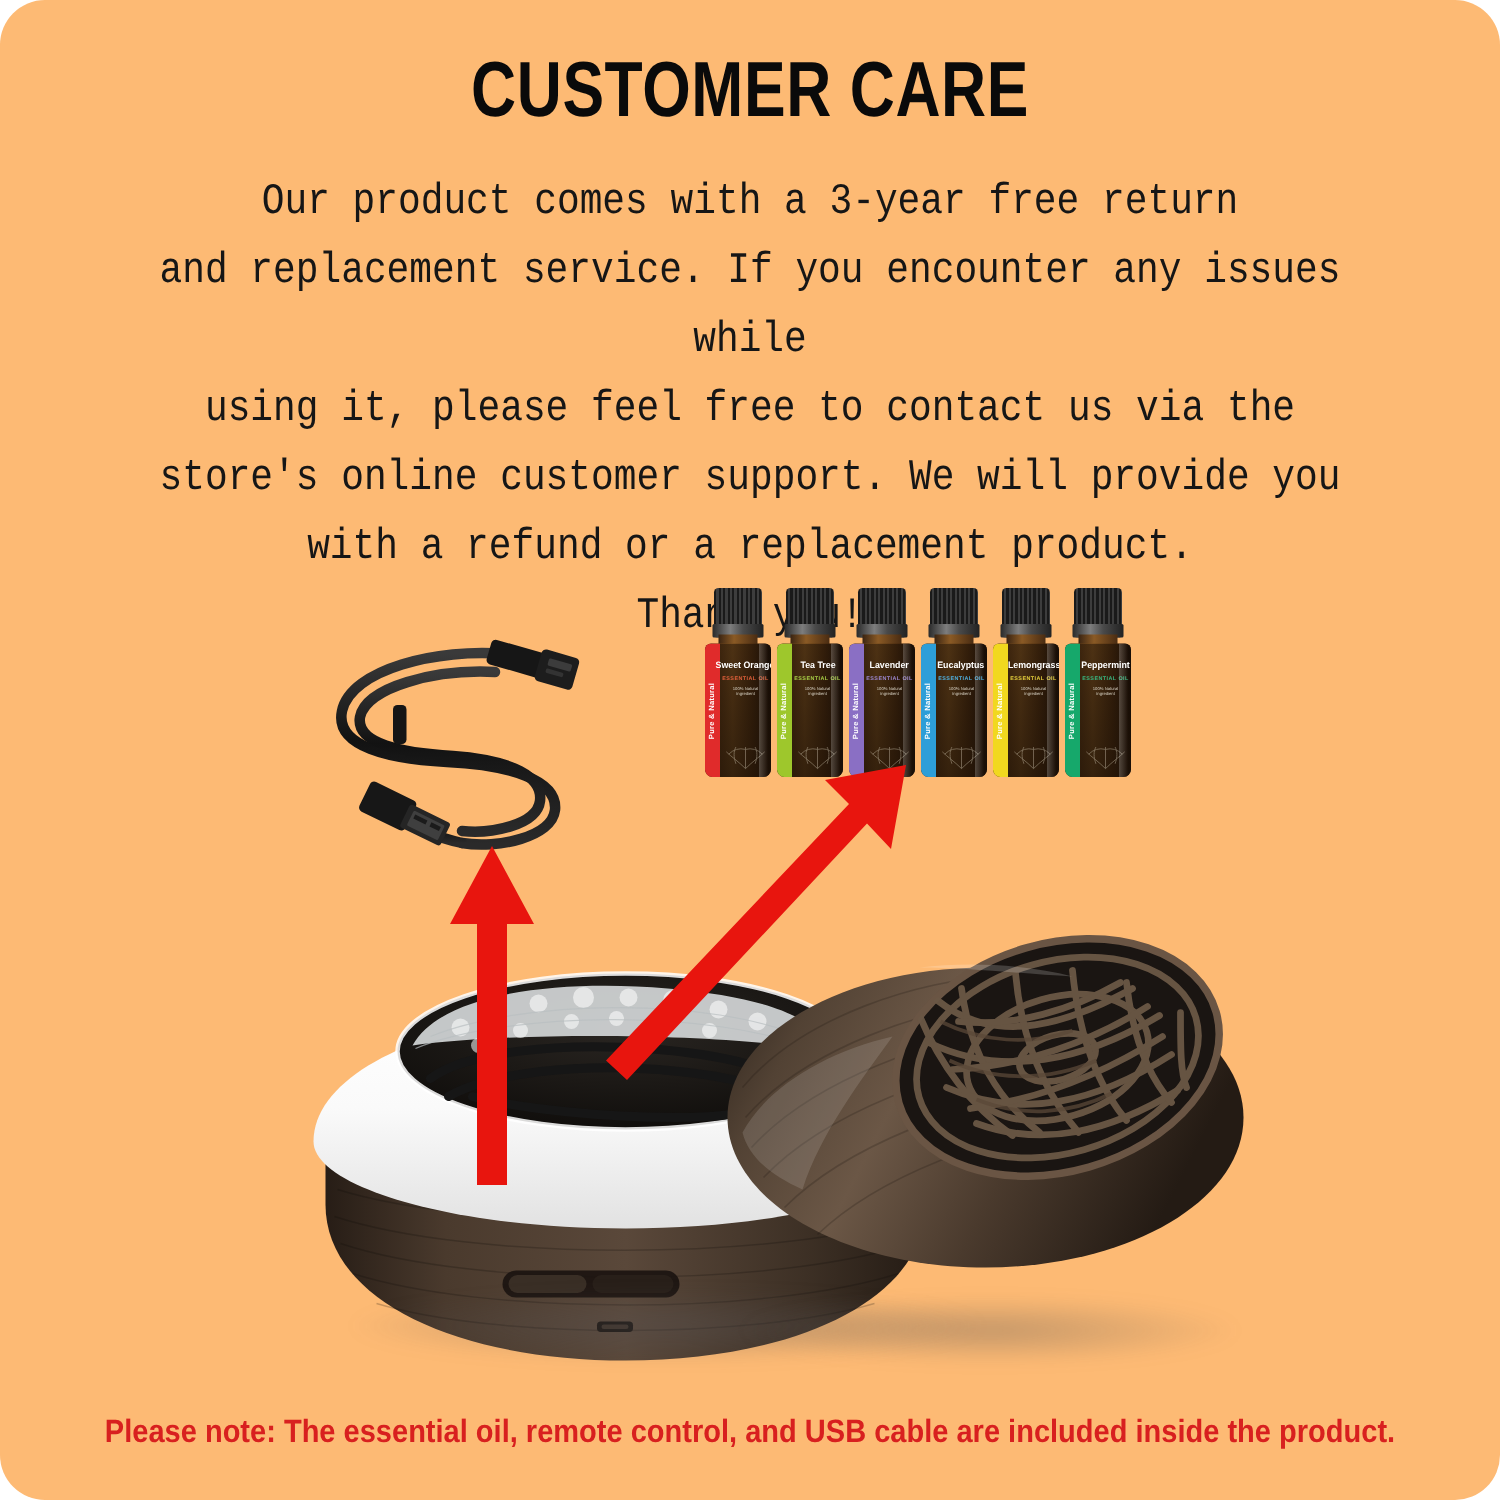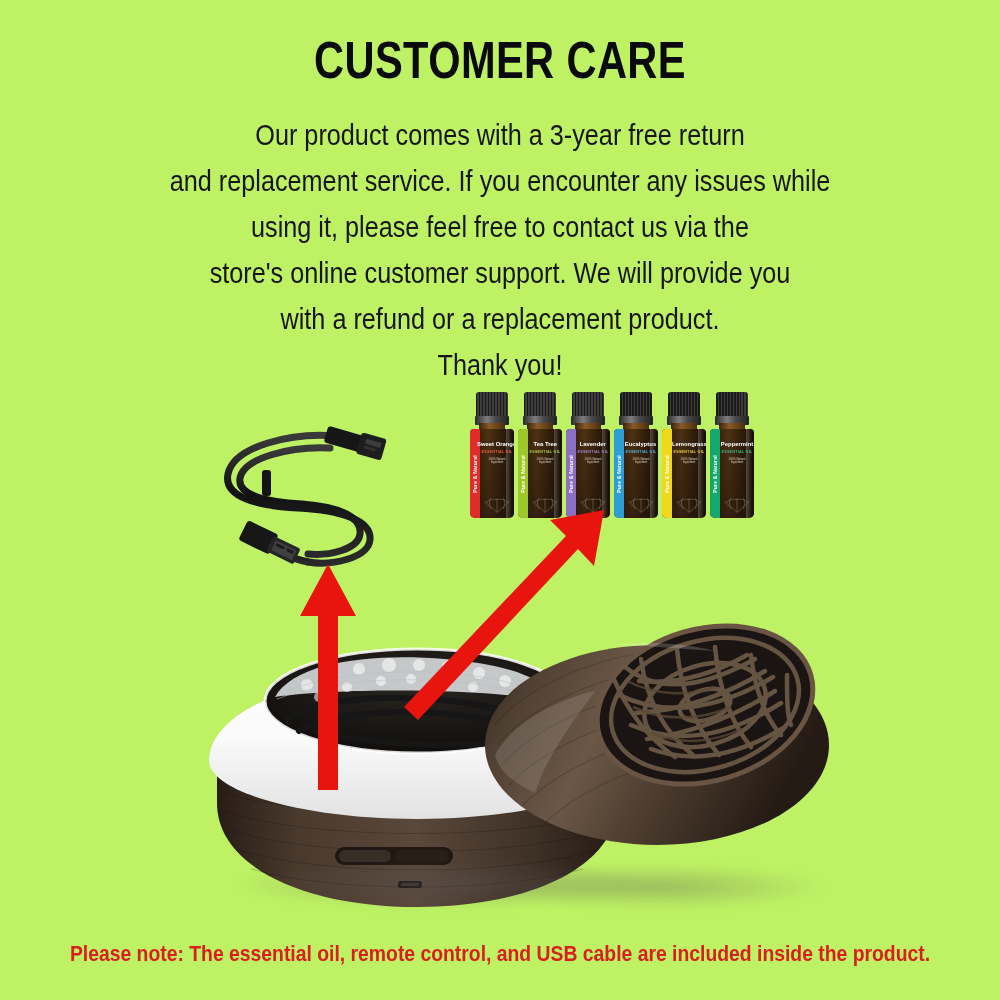--- a/index.html
+++ b/index.html
@@ -1,32 +1,32 @@
 <!DOCTYPE html>
 <html><head>
 <meta charset="utf-8">
 <style>
   * { margin:0; padding:0; box-sizing:border-box; }
   html,body { width:1000px; height:1000px; background:#ffffff; overflow:hidden; }
   body { font-family:"Liberation Sans", sans-serif; color:#111; position:relative; }
 
-  #stage { position:relative; width:1000px; height:1000px; background:#bef264; }
+  #stage { position:relative; width:1000px; height:1000px; background:#fdba74;border-radius:30px; }
 
   
   .title {
     position:absolute; top:30px; left:0; width:1000px;
     text-align:center;
     font-family:"Liberation Sans", sans-serif;
     font-size:52px; font-weight:bold; letter-spacing:0.5px;
     transform:scaleX(0.80); transform-origin:center top;
     color:#0a0a0a;
   }
   .body-copy {
     position:absolute; top:112px; left:0; width:1000px;
-    text-align:center; color:#161616;
+    text-align:center; color:#161616;font-family:Liberation Mono, monospace;
   }
   .body-copy p {
     font-size:29px; line-height:46px; font-weight:400;
     transform:scaleX(0.87); transform-origin:center;
   }
 
   
   .note {
     position:absolute; top:942px; left:0; width:1000px;
     text-align:center; color:#d8201f;

